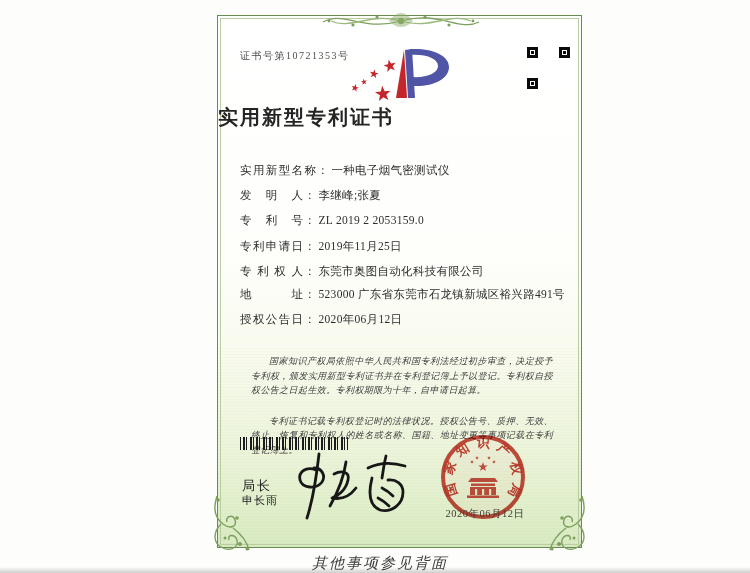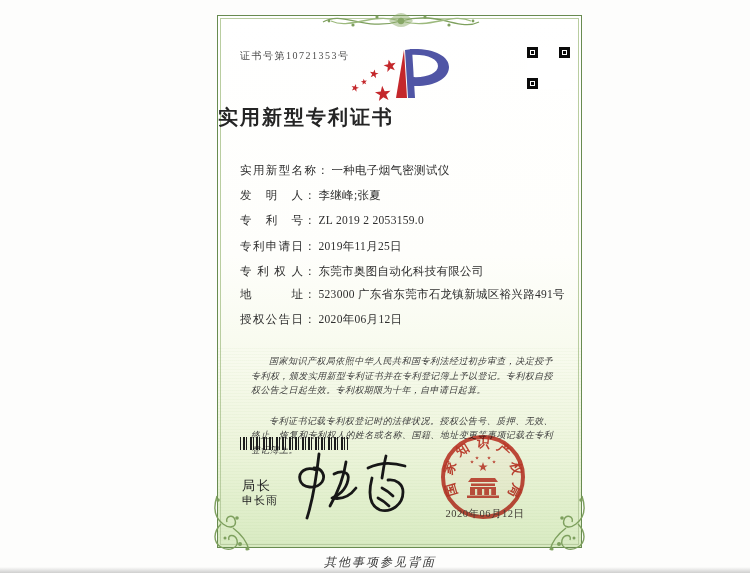--- a/index.html
+++ b/index.html
@@ -78,21 +78,21 @@
   .seal-date{
     left:217px;top:491px;width:100px;text-align:center;
     font-size:10.5px;color:#403b34;letter-spacing:.5px;
   }
   .page-indicator{
     left:66px;top:515px;width:200px;text-align:center;
     font-size:9px;color:#3c3c3c;letter-spacing:1px;
   }
   .reverse-note{
     position:absolute;left:300px;top:554px;width:160px;text-align:center;
-    font-size:12px;color:#3c3c3c;letter-spacing:2px;font-style:italic;
+    font-size:15px;color:#3c3c3c;letter-spacing:2px;font-style:italic;
   }
   .ornament{position:absolute;pointer-events:none;}
   .orn-top{left:101px;top:-8px;}
   .orn-bl{left:-7px;bottom:-5px;}
   .orn-br{right:-7px;bottom:-5px;transform:scaleX(-1);}
 </style>
 </head>
 <body>
 
 <div class="frame">

